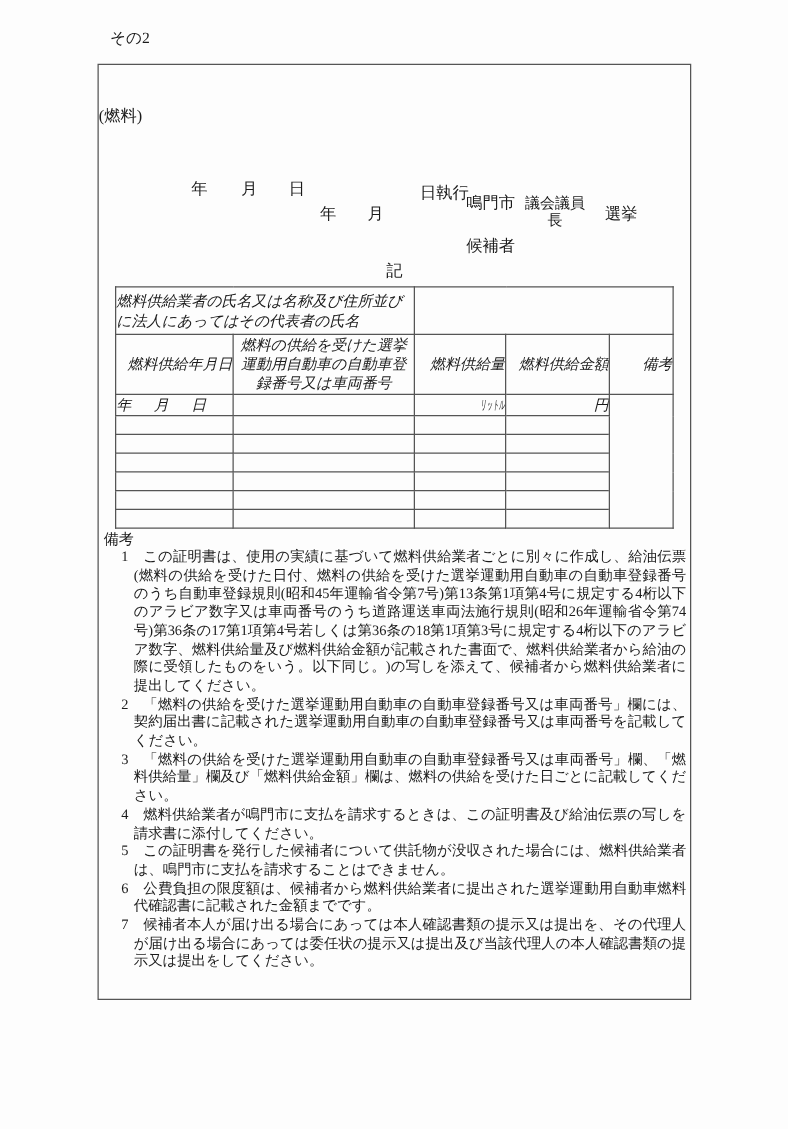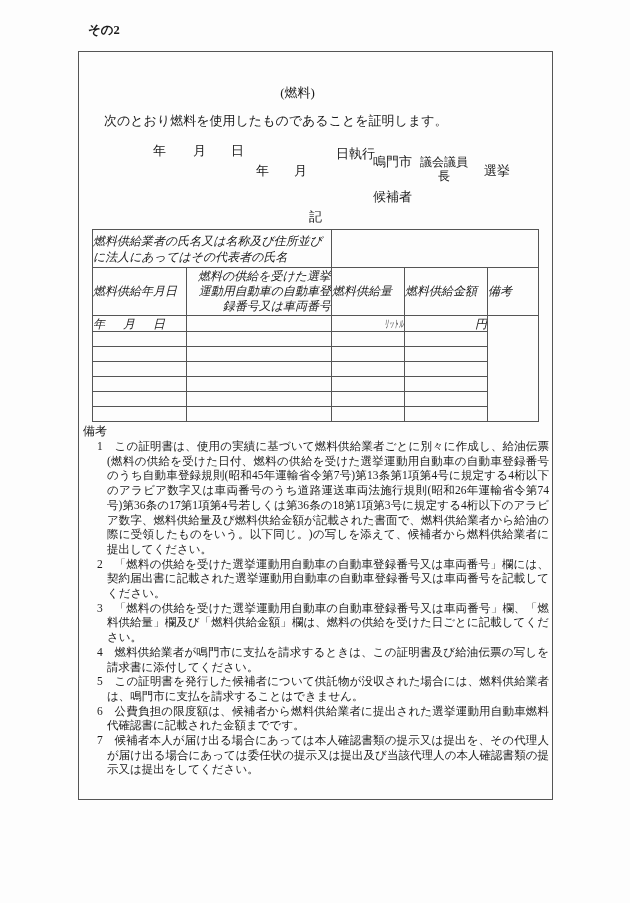--- a/index.html
+++ b/index.html
@@ -3,64 +3,63 @@
 <meta charset="utf-8">
 <style>
   html,body { margin:0; padding:0; }
   body {
     width:630px; height:903px; position:relative;
     background:#fdfdfd; color:#1a1a1a;
     font-family:"Liberation Serif","DejaVu Serif",serif;
     overflow:hidden;
   }
   .abs { position:absolute; }
-  .page-label { left:88px; top:22px; font-size:12.5px;font-weight:bold; }
+  .page-label { left:88px; top:22px; font-size:12.5px; }
   #doc-box {
     position:absolute; left:78px; top:51px; width:473px; height:747px;
     border:1px solid #555;
   }
   .doc-title { left:0; right:36px; top:9px; text-align:center; font-size:13.5px; letter-spacing:1px; }
-  .doc-subtitle { left:0; right:36px; top:32px; text-align:center; font-size:13px; }
+  .doc-subtitle { left:0; right:36px; top:32px; font-size:13px; }
   .statement { left:25px; top:60px; font-size:13px; }
   .dline { font-size:13px; }
   .d1y { left:74px; top:90px; } .d1m { left:114px; top:90px; } .d1d { left:152px; top:90px; }
   .d2y { left:177px; top:110px; } .d2m { left:215px; top:110px; }
   .d2exec { left:257px; top:93px; } .d2city { left:294px; top:101px; }
   .d2suffix { left:405px; top:110px; }
   .office-stack { left:333px; top:103px; width:64px; text-align:center; font-size:12px; line-height:14px; }
   .candidate { left:294px; top:136px; font-size:13px; }
   .record-marker { left:0; right:0; top:156px; text-align:center; font-size:13px; }
 
   table.cert-table { position:absolute; left:13px; top:177px; border-collapse:collapse; table-layout:fixed; }
   .cert-table td, .cert-table th { border:1px solid #555; padding:0; font-weight:normal; overflow:hidden;font-style:italic; }
   .supplier-row { height:38px; }
   .supplier-label { font-size:12px; line-height:16px; padding:2px 5px; vertical-align:middle; text-align:left; }
   .header-row { height:48px; }
-  .hcell { font-size:12px; line-height:15px; text-align:left; vertical-align:middle; padding:1px 3px; }
-  .hcell.vehicle { text-align:right;margin-left:24px; }
+  .hcell { font-size:12px; line-height:15px; text-align:right; vertical-align:middle; padding:1px 3px; }
+  .hcell.vehicle { text-align:center;margin-left:24px; }
   .data-row { height:15px; }
   .data-row td { font-size:12px; line-height:14px; vertical-align:middle; }
   .cell-date { text-align:left; padding-left:16px; letter-spacing:3px; }
   .cell-qty { text-align:right; padding-right:3px; }
   .qty-unit { display:inline-block; font-size:10px; transform:scaleX(0.48); transform-origin:right center; white-space:nowrap; }
   .cell-amt { text-align:right; padding-right:7px; }
 
   .notes-label { left:4px; top:371px; font-size:12px; }
   .notes-list { left:4px; top:387px; width:466px; font-size:11.5px; line-height:14.7px; text-align:justify; }
   .note-item { padding-left:24px; text-indent:-10px; }
 </style>
 </head>
 <body>
 
 <div class="abs page-label">その2</div>
 
 <div id="doc-box">
 
   <div class="abs doc-subtitle">(燃料)</div>
-  <div class="abs statement">次のとおり燃料を使用したものであることを証明します。</div>
 
   <span class="abs dline d1y">年</span>
   <span class="abs dline d1m">月</span>
   <span class="abs dline d1d">日</span>
 
   <span class="abs dline d2y">年</span>
   <span class="abs dline d2m">月</span>
   <span class="abs dline d2exec">日執行</span>
   <span class="abs dline d2city">鳴門市</span>
   <div class="abs office-stack">

